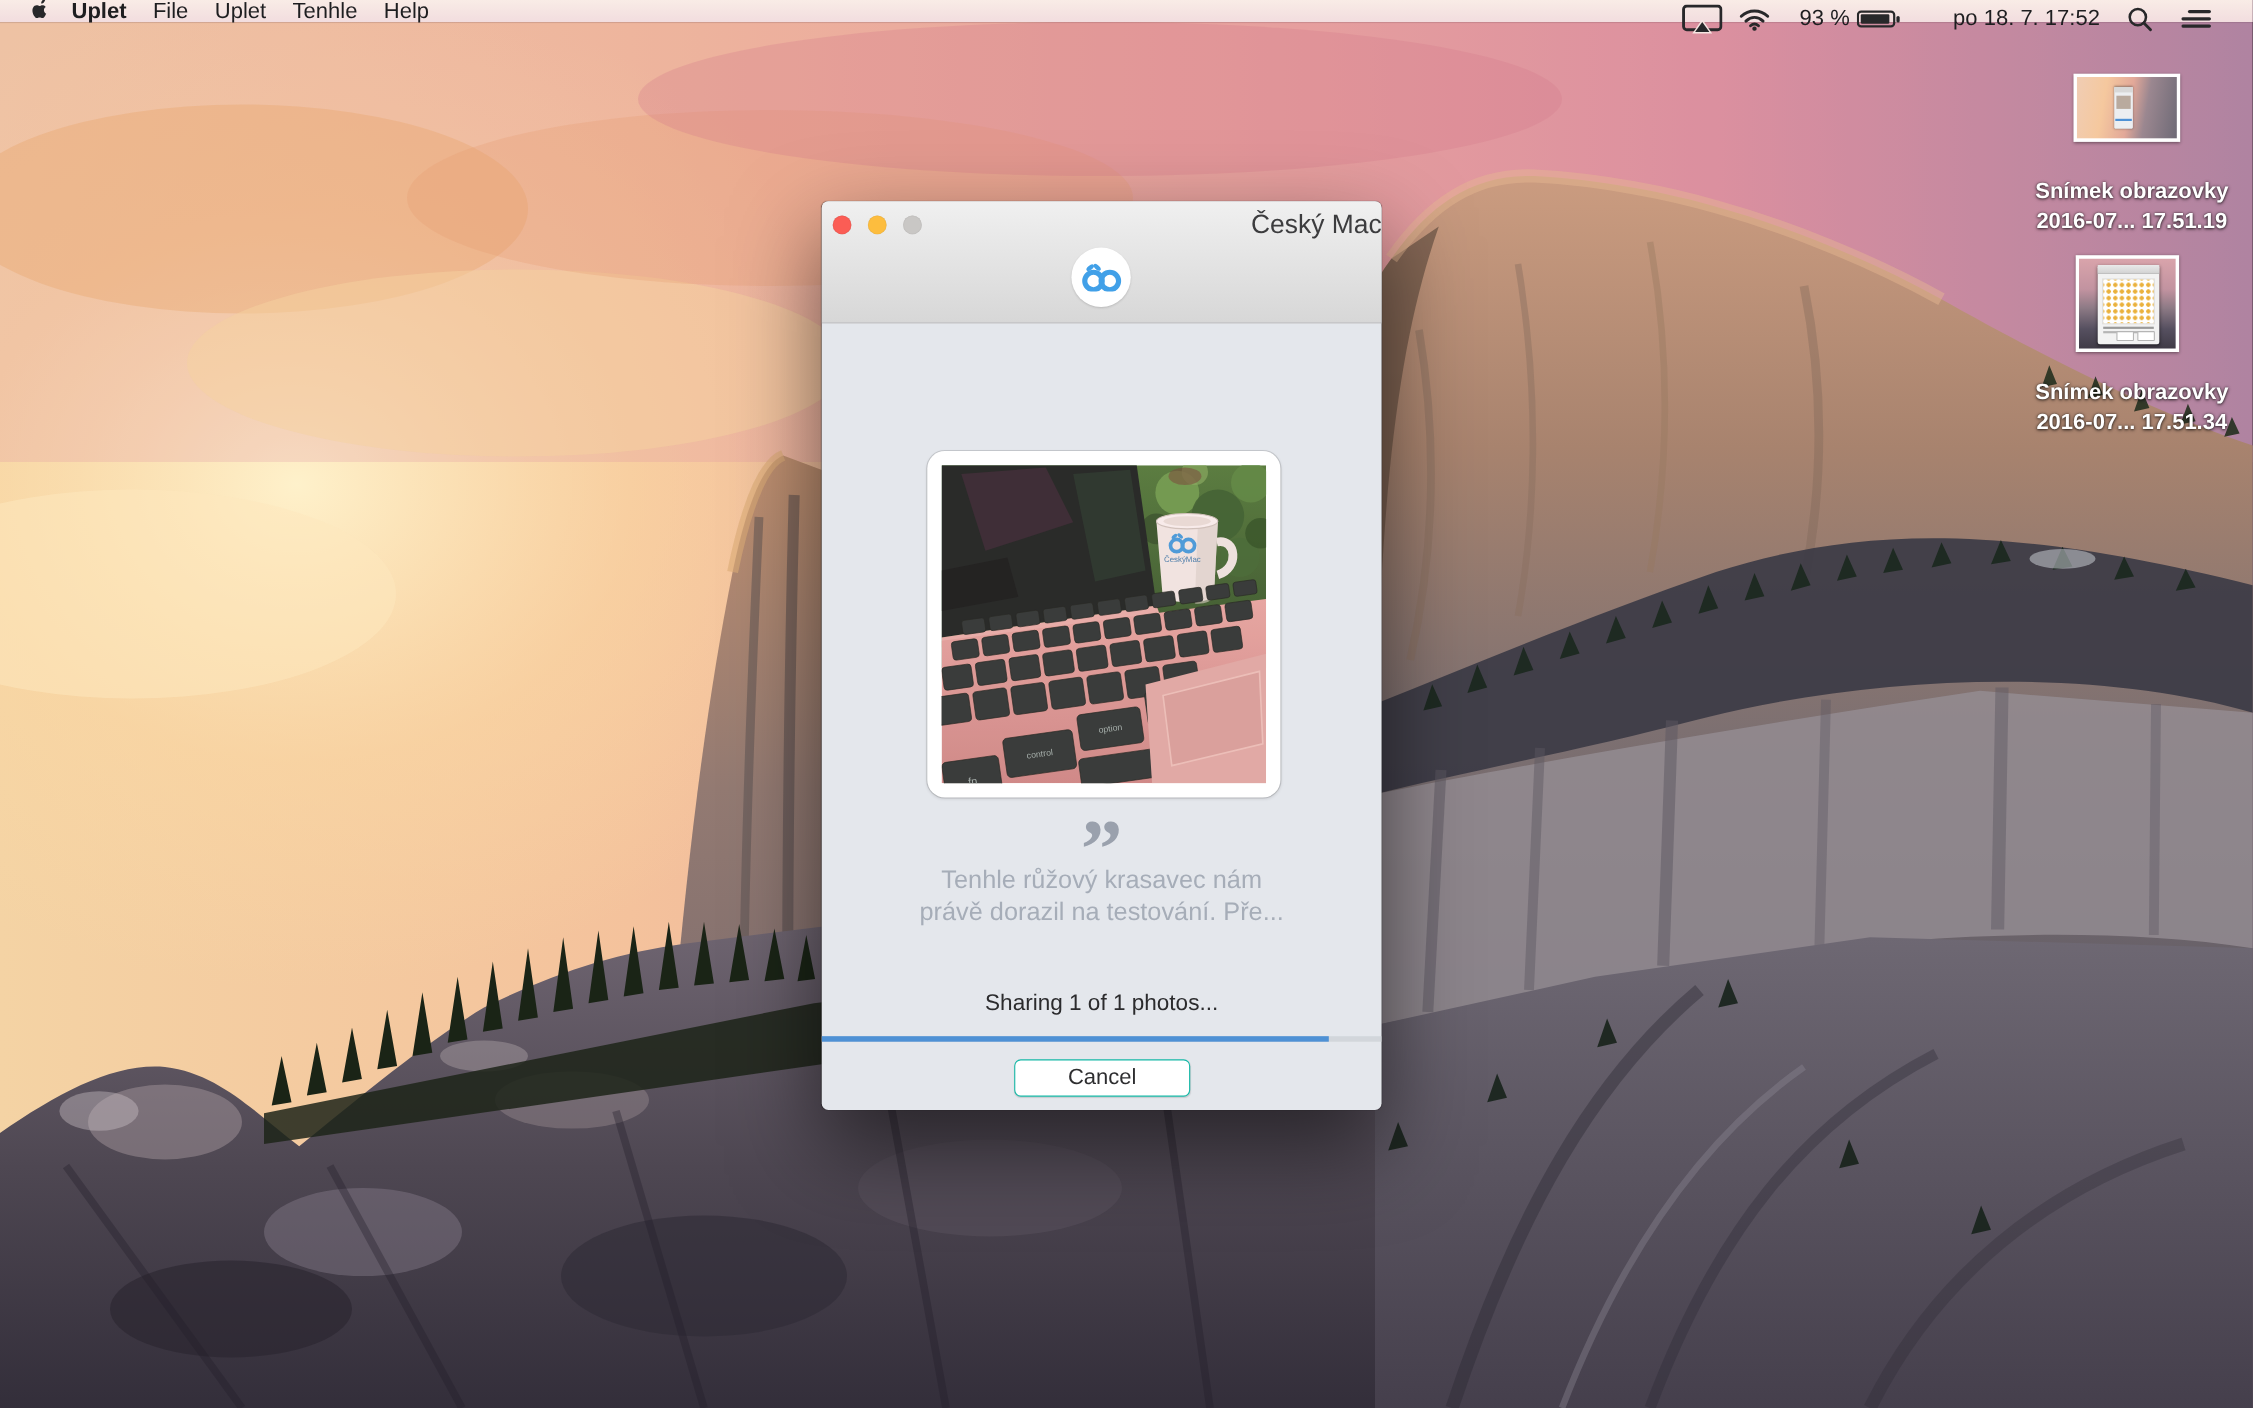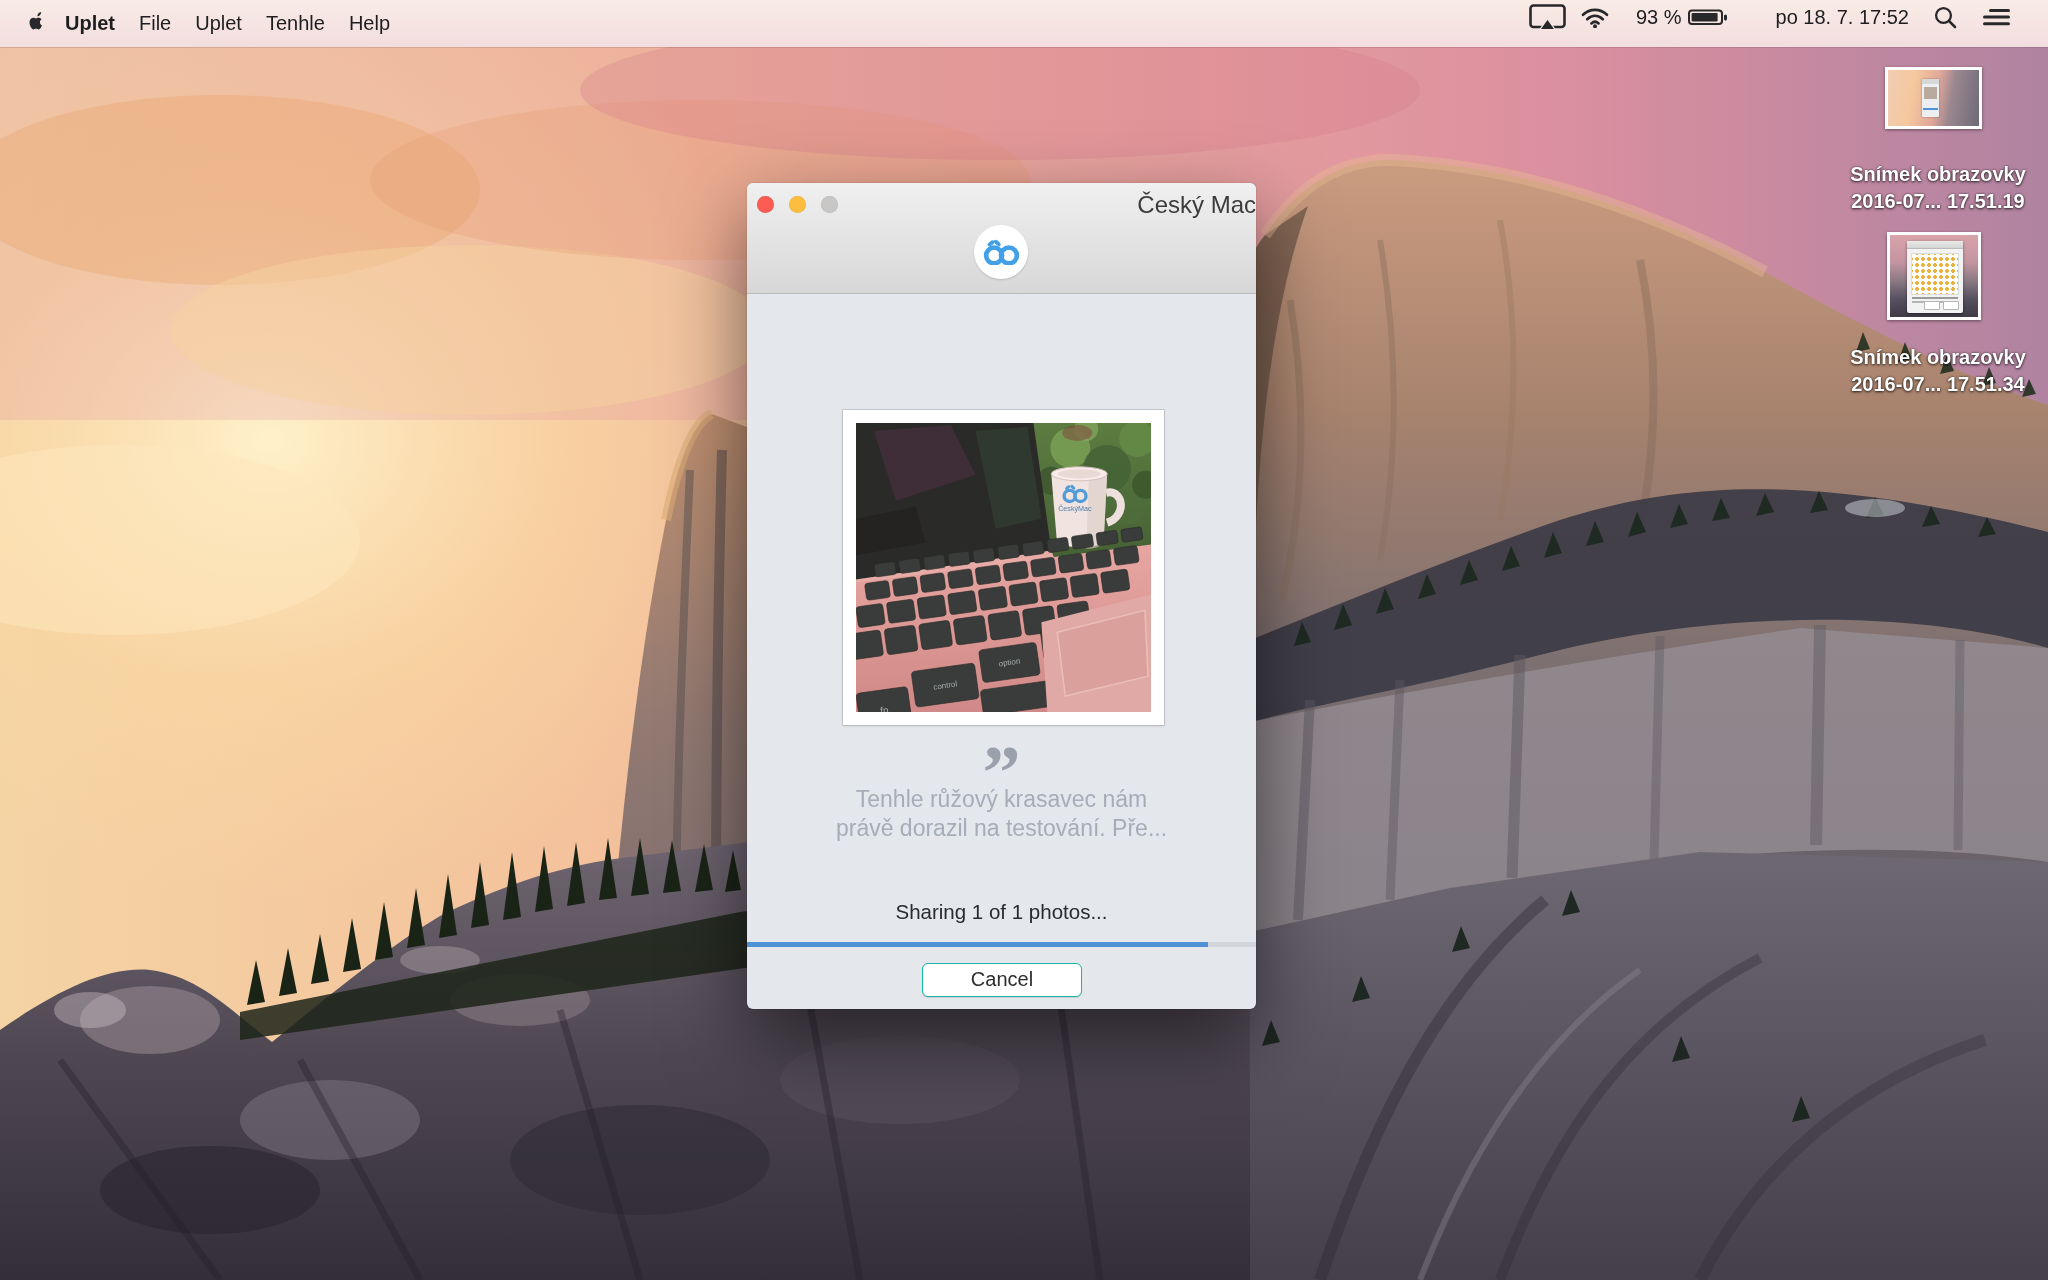--- a/index.html
+++ b/index.html
@@ -2,21 +2,21 @@
 <html><head>
 <meta charset="utf-8">
 <style>
   html,body{margin:0;padding:0;width:2048px;height:1280px;overflow:hidden;background:#000;
     font-family:"Liberation Sans","DejaVu Sans",sans-serif;}
   #screen{position:relative;width:2048px;height:1280px;overflow:hidden;}
   .abs{position:absolute;}
   svg{display:block;}
 
   
-  #menubar{position:absolute;top:0;left:0;width:2048px;height:47px;
+  #menubar{position:absolute;top:0;left:0;width:2048px;height:20px;
     background:linear-gradient(180deg,#f9ece6,#f2dddf);
     box-shadow:0 1px 0 rgba(90,60,70,.18);
     display:flex;color:#1e1e20;font-size:20px;z-index:40;}
   #menubar .left{display:flex;align-items:center;padding-left:29px;}
   #menubar .left .mi{margin-right:24px;white-space:nowrap;}
   #menubar .appname{font-weight:bold;}
   #menubar .right{position:absolute;right:38px;top:0;height:34px;display:flex;align-items:center;}
   .sicon{display:flex;align-items:center;}
   .mb-apple{margin-right:19px;margin-top:-2px;}
 
@@ -25,21 +25,21 @@
     background:#e4e7ec;box-shadow:0 32px 80px rgba(0,0,0,.55),0 0 1px rgba(0,0,0,.5);
     overflow:hidden;z-index:30;}
   #dlg-header{position:absolute;top:0;left:0;right:0;height:110px;
     background:linear-gradient(180deg,#f0f0f0,#d7d7d7);border-bottom:1px solid #bcbcbc;}
   .tlight{position:absolute;top:13px;width:17px;height:17px;border-radius:50%;}
   #dlg-title{position:absolute;top:0;left:0;right:0;height:42px;line-height:43px;
     text-align:right;font-size:24px;color:#3c3c3e;}
   #dlg-appicon{position:absolute;left:227px;top:42px;width:54px;height:54px;border-radius:50%;
     background:#fff;box-shadow:0 1px 2px rgba(0,0,0,.15);display:flex;align-items:center;justify-content:center;}
   #photo-frame{position:absolute;left:96px;top:227px;width:295px;height:289px;background:#fff;
-    padding:13px;box-shadow:0 0 0 1px rgba(0,0,0,.12),0 1px 3px rgba(0,0,0,.12);}
+    padding:13px;box-shadow:0 0 0 1px rgba(0,0,0,.12),0 1px 3px rgba(0,0,0,.12);border-radius:16px;}
   #quote-mark{position:absolute;top:546px;left:0;right:0;height:54px;text-align:center;
     font-family:"Liberation Serif","DejaVu Serif",serif;font-weight:bold;font-size:76px;
     line-height:86px;color:#9aa1ad;}
   #caption{position:absolute;top:602px;left:30px;right:30px;text-align:center;
     font-size:23px;line-height:28.5px;color:#a6adb8;}
   #share-status{position:absolute;top:717px;left:0;right:0;text-align:center;
     font-size:20.5px;color:#2b2b2d;}
   #progress{position:absolute;top:759px;left:0;width:509px;height:5px;background:#d2d6db;}
   #progress-fill{height:5px;background:#4e91d5;width:90%;}
   #cancel-btn{position:absolute;top:780px;left:175px;width:158px;height:32px;border-radius:6px;

